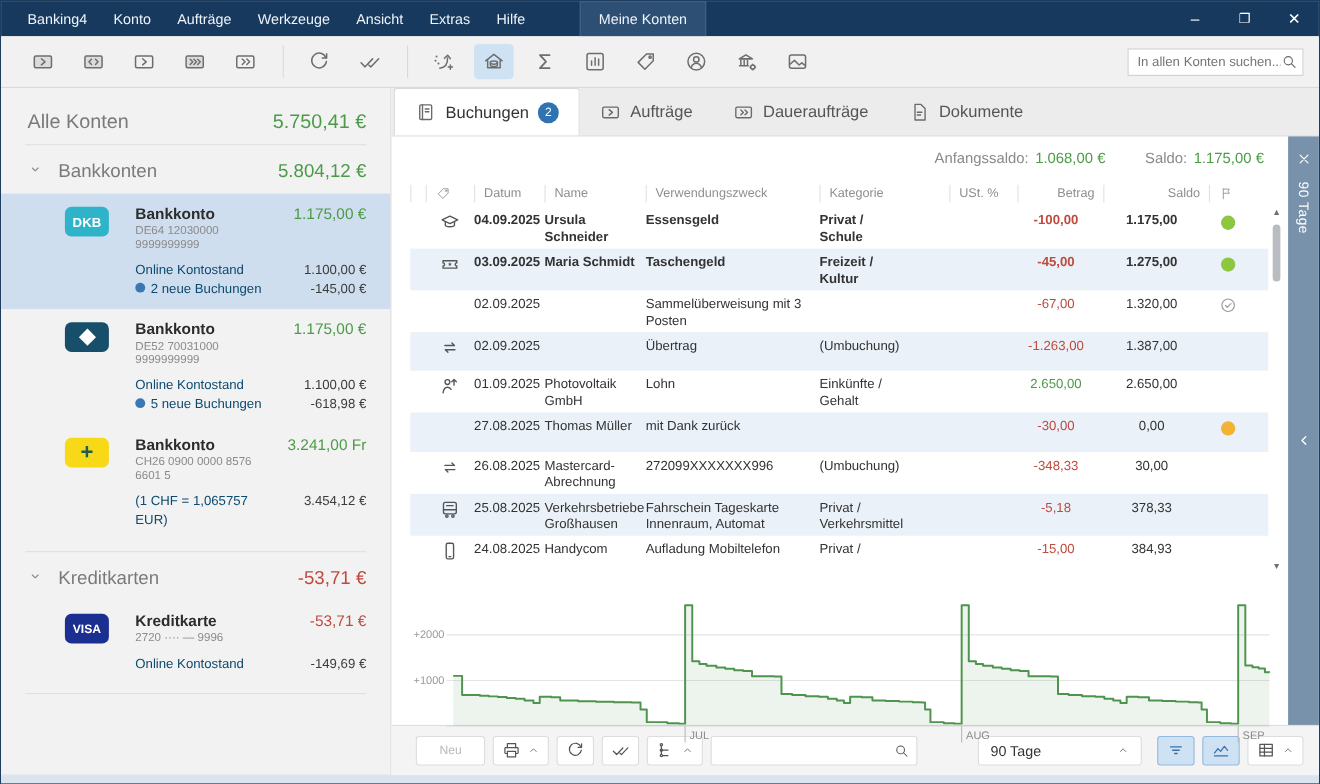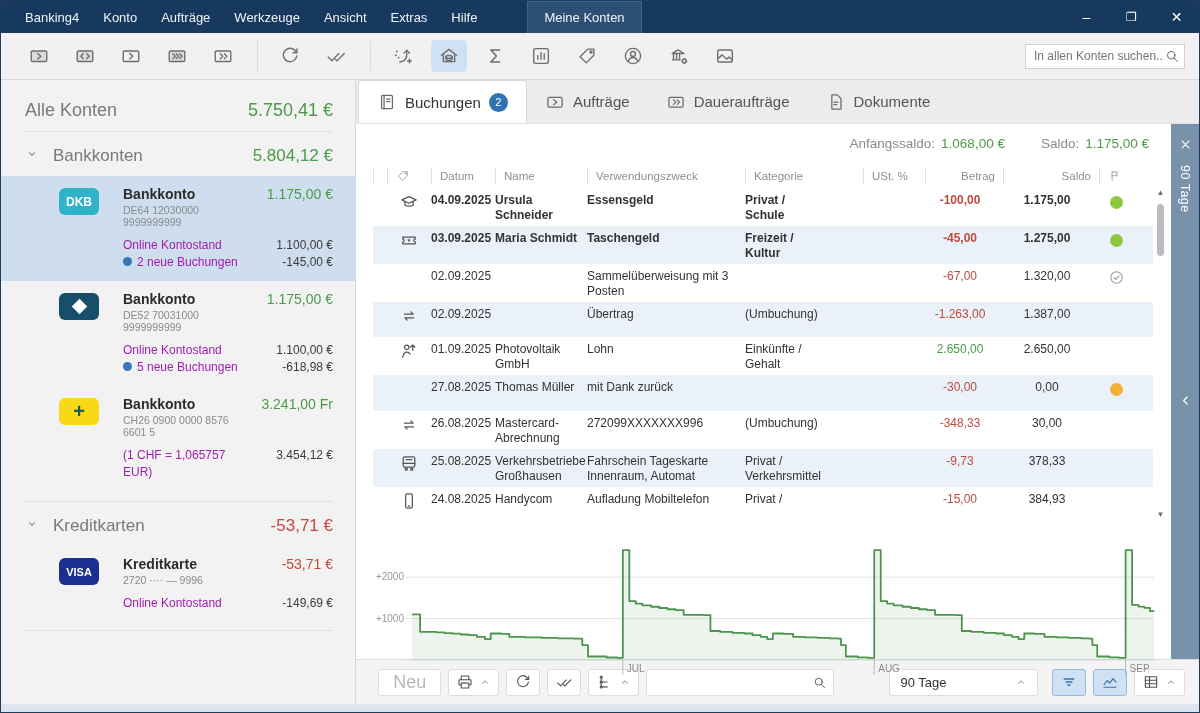--- a/index.html
+++ b/index.html
@@ -39,21 +39,21 @@
   .sb-sect .chev svg{width:14px;height:14px;}
   .sb-sect .t{font-size:17px; color:var(--gtxt); flex:1;}
   .sb-sect .v{font-size:17px;}
   .amount-green{color:var(--green);} .amount-red{color:var(--red);}
   .acct{display:grid; grid-template-columns:40px 1fr auto; column-gap:24px; padding:10px 22px 10px 58px; align-items:start;}
   .acct.selected{background:var(--sel);}
   .logo{width:40px; height:27px; border-radius:6px; display:flex; align-items:center; justify-content:center; font-weight:bold; color:#fff; font-size:12px; margin-top:2px;}
   .acct .nm{font-size:14px; font-weight:bold; color:#2c2c2c;}
   .acct .iban{font-size:10.5px; color:#8a8a8a; margin-top:2px;}
   .acct .amt{font-size:14px; text-align:right;}
-  .acct .details{grid-column:2/3; margin-top:9px; font-size:12px; color:#a21caf;}
+  .acct .details{grid-column:2/3; margin-top:9px; font-size:12px; color:#0c4a6e;}
   .acct .dvals{grid-column:3/4; margin-top:9px; font-size:12px; color:#3c3c3c; text-align:right;}
   .acct .details div,.acct .dvals div{line-height:17px;}
   .bluedot{display:inline-block; width:9px; height:9px; border-radius:50%; background:#3a78b5; margin-right:5px;}
   
   .main{flex:1; display:flex; flex-direction:column; min-width:0; position:relative; background:#fff;}
   .tabstrip{height:44px; flex:0 0 44px; background:#ececed; display:flex; align-items:stretch; border-bottom:1px solid #e2e2e2; padding-left:2px;}
   .tab{display:flex; align-items:center; gap:8px; padding:0 18px; font-size:15px; color:#555;}
   .tab .ic{color:#6a6a6a;} .tab .ic svg{width:20px;height:20px;}
   .tab.active{background:#fff; border:1px solid #d9d9d9; border-bottom:none; border-radius:3px 3px 0 0; color:#333;}
   .badge{min-width:19px; height:19px; border-radius:50%; background:#2f74b0; color:#fff; font-size:11px; display:flex; align-items:center; justify-content:center;}
@@ -80,21 +80,21 @@
   .stat{display:flex; justify-content:center;}
   .stat .ic svg{width:17px;height:17px;color:#9a9a9a;}
   .vscroll{position:absolute; right:-14px; top:0; bottom:2px; width:13px; display:flex; flex-direction:column; align-items:center; font-size:8px; color:#707070;}
   .vthumb{width:7px; height:52px; background:#b9bdc2; border-radius:4px; margin-top:6px;}
   .varrow{line-height:10px;}
   .varrow.dn{margin-top:auto;}
   
   .chartwrap{margin:10px 0 0 8px;}
   
   .bottombar{height:45px; flex:0 0 45px; border-top:1px solid #ddd; background:#f4f4f5; display:flex; align-items:center; padding:0 14px 0 22px; gap:7px;}
-  .bbtn{height:27px; background:#fff; border:1px solid #ddd; border-radius:3px; display:flex; align-items:center; justify-content:center; padding:0 7px; color:#555; font-size:18px; font-family:inherit;}
+  .bbtn{height:27px; background:#fff; border:1px solid #ddd; border-radius:3px; display:flex; align-items:center; justify-content:center; padding:0 7px; color:#555; font-size:11px; font-family:inherit;}
   .bbtn .ic svg{width:18px; height:18px;}
   .bbtn .caret svg{width:12px; height:12px; margin-left:5px; color:#777;}
   .bbtn.disabled{color:#b8b8b8; width:64px;}
   .bbtn.hl{background:var(--hl); border-color:#94b9dc; color:#3a70a8;}
   .bsearch{width:190px; height:27px; background:#fff; border:1px solid #ddd; border-radius:3px; display:flex; align-items:center; padding:0 6px;}
   .bsearch input{border:none; outline:none; flex:1; font-size:12px; font-family:inherit; min-width:0;}
   .bsearch .ic svg{width:15px;height:15px;color:#555;}
   .bselect{width:150px; height:27px; background:#fff; border:1px solid #ddd; border-radius:3px; display:flex; align-items:center; padding:0 10px; font-size:13px; color:#333; margin-left:48px;}
   .bselect .caret{margin-left:auto;} .bselect .caret svg{width:12px;height:12px;color:#777;}
   .bspacer{flex:1;}
@@ -581,21 +581,21 @@
                       <circle cx="8.7" cy="19.4" r="1.3"></circle>
                       <circle cx="15.3" cy="19.4" r="1.3"></circle>
                     </svg>
                   </span>
                 </div>
                 <div>25.08.2025</div>
                 <div>Verkehrsbetriebe Großhausen</div>
                 <div>Fahrschein Tageskarte Innenraum, Automat</div>
                 <div>Privat /<br>Verkehrsmittel</div>
                 <div class="r"></div>
-                <div class="r red">-9,73</div>
+                <div class="r red">-5,18</div>
                 <div class="r">378,33</div>
                 <div class="stat"></div>
               </div>
               <div class="trow">
                 <div></div>
                 <div class="cicon">
                   <span class="ic">
                     <svg viewBox="0 0 24 24" fill="none" stroke="currentColor" stroke-width="1.5" stroke-linecap="round" stroke-linejoin="round">
                       <rect x="8" y="3.5" width="8" height="17" rx="1.8"></rect>
                       <path d="M11 18h2"></path>

